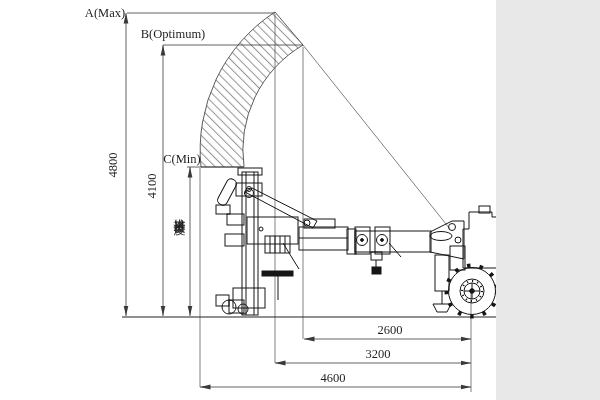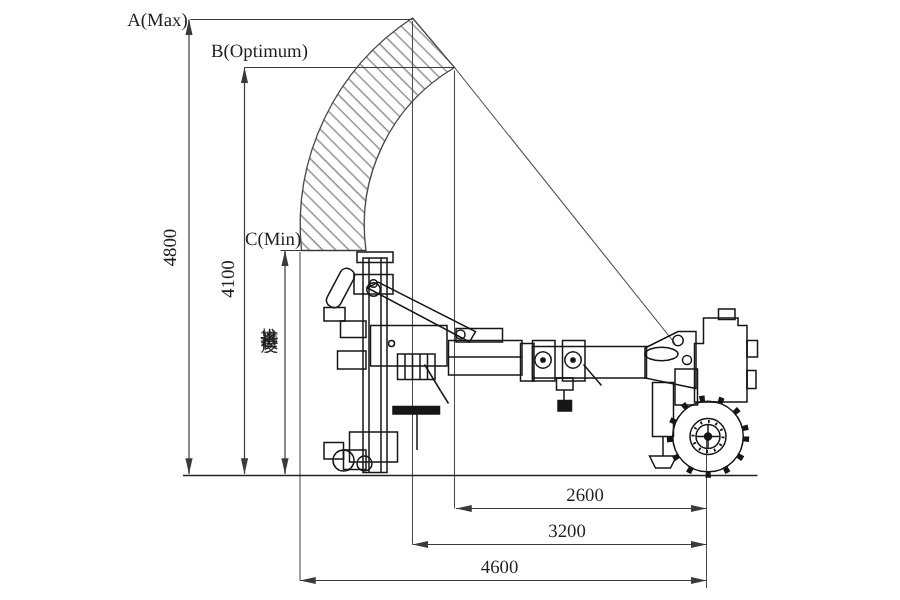--- a/index.html
+++ b/index.html
@@ -1,17 +1,17 @@
 <!DOCTYPE html>
 <html><head>
 <meta charset="utf-8">
 <style>
   html,body{margin:0;padding:0;background:#e8e8e8;}
   #stage{
-    position:relative;width:600px;height:400px;background:#ffffff;
+    position:relative;width:496px;height:400px;background:#ffffff;
     font-family:"Liberation Serif","DejaVu Serif",serif;overflow:hidden;
   }
   #stage svg{position:absolute;left:0;top:0;}
   .dim-text{font-size:12.5px;fill:#1f1f1f;}
   .lvl-text{font-size:12.5px;fill:#1f1f1f;}
   .thin{stroke:#4a4a4a;stroke-width:0.7;fill:none;}
   .dim{stroke:#3a3a3a;stroke-width:0.8;fill:none;}
   .mach{stroke:#161616;stroke-width:1;fill:none;}
   .mach-f{stroke:#161616;stroke-width:1;fill:#161616;}
   .cjk-vertical{

